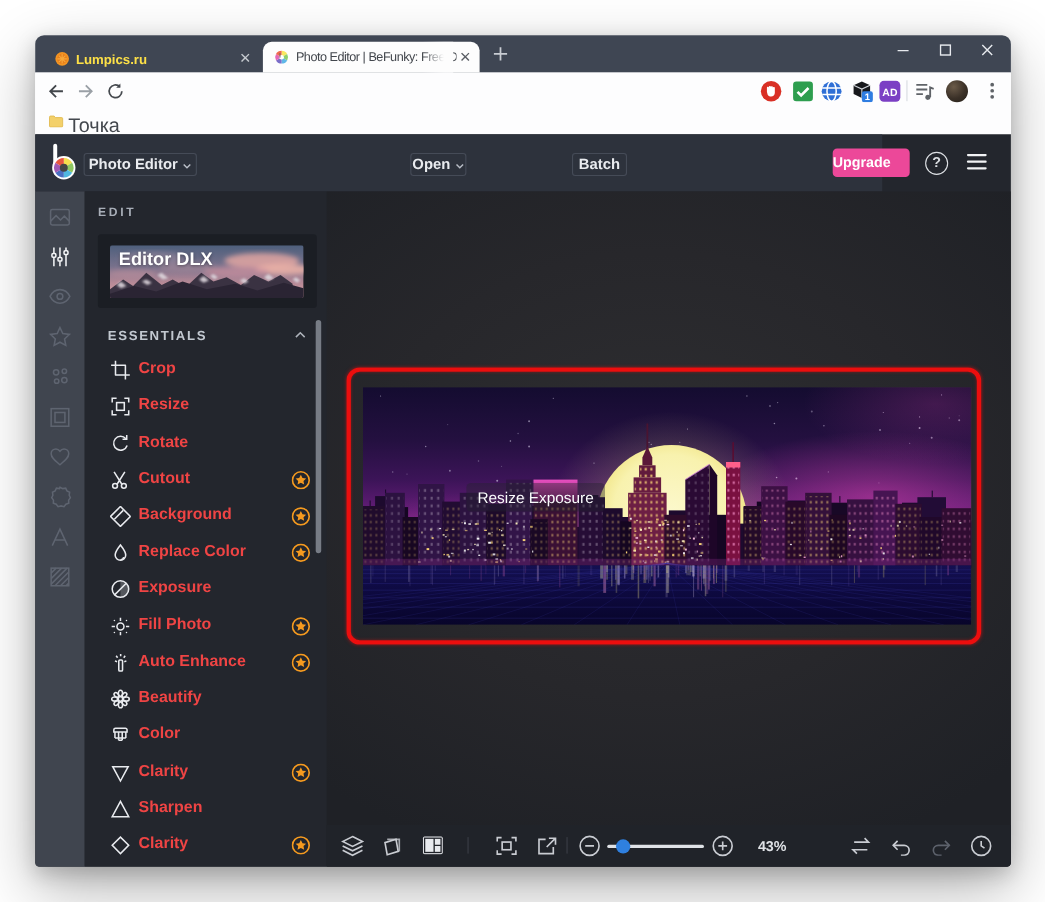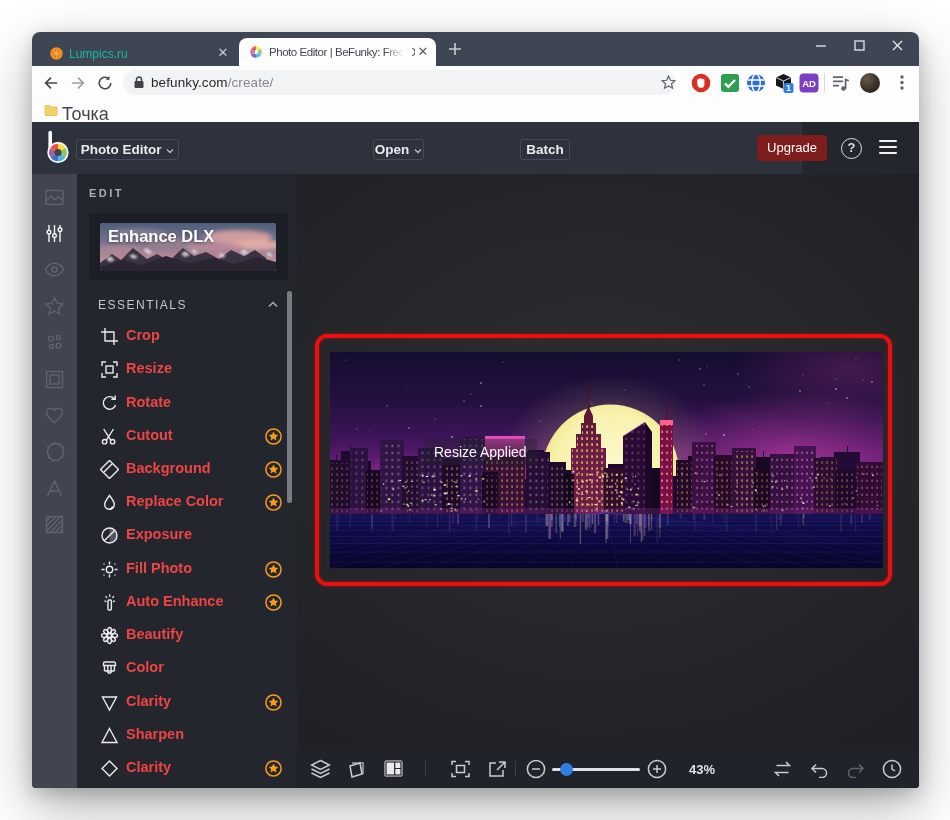--- a/index.html
+++ b/index.html
@@ -5,21 +5,21 @@
   * { margin:0; padding:0; box-sizing:border-box; }
   html,body { width:950px; height:820px; background:#fff; overflow:hidden;
     font-family:"Liberation Sans", sans-serif; }
   .abs { position:absolute; }
   #win { position:absolute; left:32px; top:32px; width:887px; height:756px;
     border-radius:8px 8px 4px 4px; background:#fff;
     box-shadow:0 20px 55px rgba(0,0,0,.30), 0 6px 18px rgba(0,0,0,.18); }
   
   #tabbar { position:absolute; left:0; top:0; width:887px; height:34px;
     background:#3f4653; border-radius:8px 8px 0 0; }
-  .tabtxt1 { position:absolute; left:37px; top:15px; font-size:12px; color:#14b8a6; }
+  .tabtxt1 { position:absolute; left:37px; top:15px; font-size:12px; color:#fde047;font-weight:bold; }
   .tabx { position:absolute; width:16px; height:16px; font-size:13px; color:#c6cacf;
     text-align:center; line-height:16px; }
   #activetab { position:absolute; left:207px; top:6px; width:197px; height:28px;
     background:#fdfdfd; border-radius:8px 8px 0 0; }
   #activetab .title { position:absolute; left:30px; top:7.5px; font-size:11.5px; letter-spacing:-0.45px; color:#43474d;
     white-space:nowrap; width:146px; overflow:hidden; }
   #activetab .fade { position:absolute; right:24px; top:0; width:28px; height:28px;
     background:linear-gradient(90deg, rgba(253,253,253,0), #fdfdfd 70%); }
   
   #toolbar { position:absolute; left:0; top:34px; width:887px; height:34px; background:#fdfdfe; }
@@ -28,37 +28,37 @@
   #url { position:absolute; left:28px; top:5px; font-size:13.5px; color:#26282c; letter-spacing:.1px;}
   
   #bookmarks { position:absolute; left:0; top:68px; width:887px; height:22px; background:#fdfdfe; }
   #bookmarks .label { position:absolute; left:30px; top:4px; font-size:18px; color:#44484e; }
   
   #editor { position:absolute; left:0; top:90px; width:887px; height:666px;
     background:#23262d; border-radius:0 0 4px 4px; overflow:hidden; }
   #topbar { position:absolute; left:0; top:0; width:770px; height:52px; background:#2d323c; }
   .tbbox { position:absolute; top:17px; height:21px; border:1px solid #454b57; border-radius:3px;
     color:#e9ebef; font-size:13.5px; font-weight:700; text-align:center; line-height:20px; }
-  #upgrade { position:absolute; left:725px; top:13px; width:70px; height:26px; background:#7f1d1d;
-    border-radius:4px; color:#fff; font-size:13px; font-weight:400; text-align:center; line-height:26px; }
+  #upgrade { position:absolute; left:725px; top:13px; width:70px; height:26px; background:#ec4899;
+    border-radius:4px; color:#fff; font-size:13px; font-weight:700; text-align:left; line-height:26px; }
   #help { position:absolute; left:809px; top:16px; width:21px; height:21px; border:1.6px solid #dcdfe3;
     border-radius:50%; color:#dcdfe3; font-size:13px; font-weight:700; text-align:center; line-height:18px; }
   .ham { position:absolute; left:847px; width:18px; height:2.4px; background:#f2f3f5; border-radius:1px; }
   
   #rail { position:absolute; left:0; top:52px; width:45px; height:614px; background:#40454f; }
   .ric { position:absolute; left:12px; width:21px; height:21px; }
   
   #panel { position:absolute; left:45px; top:52px; width:220px; height:614px; background:#23262d; }
   #edit-label { position:absolute; left:12px; top:13px; font-size:11px; font-weight:700;
     letter-spacing:2.5px; color:#a8aeb8; }
   #card { position:absolute; left:12px; top:39px; width:199px; height:67px; background:#1b1e24; border-radius:3px; }
   #card svg { position:absolute; left:11px; top:10px; border-radius:2px; }
   #card .t { position:absolute; left:19px; top:14px; font-size:16.5px; font-weight:700; color:#fff;
     text-shadow:0 1px 3px rgba(0,0,0,.4); }
-  #essentials { position:absolute; left:21px; top:124px; font-size:12px; font-weight:400;
+  #essentials { position:absolute; left:21px; top:124px; font-size:12px; font-weight:700;
     letter-spacing:1.5px; color:#c2c8d0; }
   .mi { position:absolute; left:0; width:220px; height:33px; }
   .mi .ic { position:absolute; left:23px; top:7px; width:19px; height:19px; }
   .mi .lb { position:absolute; left:49px; top:7px; font-size:14.5px; font-weight:700; color:#ef4444; }
   .star { position:absolute; left:188px; top:8px; width:17px; height:17px; }
   
   #canvas { position:absolute; left:265px; top:52px; width:622px; height:614px;
     background:radial-gradient(ellipse 75% 60% at 48% 42%, #2e2e31 0%, #27272b 55%, #1f2126 100%); }
   #redbox { position:absolute; left:18px; top:160px; width:577px; height:252px;
     border:4px solid #ec0e0e; border-radius:12px; box-shadow:0 0 3px rgba(236,14,14,.5), inset 0 0 3px rgba(236,14,14,.5); }
@@ -120,30 +120,20 @@
     <svg class="abs" style="left:11px; top:9px" width="16" height="16" viewBox="0 0 18 18">
       <path d="M16 9H3M9 3L3 9l6 6" fill="none" stroke="#43474c" stroke-width="1.9"></path>
     </svg>
     <svg class="abs" style="left:38px; top:9px" width="16" height="16" viewBox="0 0 18 18">
       <path d="M2 9h13M9 3l6 6-6 6" fill="none" stroke="#9aa0a6" stroke-width="1.9"></path>
     </svg>
     <svg class="abs" style="left:65px; top:9px" width="16" height="16" viewBox="0 0 18 18">
       <path d="M15.5 9a6.5 6.5 0 1 1-2-4.7" fill="none" stroke="#45494e" stroke-width="1.8"></path>
       <path d="M14 1v4.3h-4.3z" fill="#45494e"></path>
     </svg>
-    <div id="pill">
-      <svg class="abs" style="left:10px; top:6px" width="12" height="13" viewBox="0 0 12 13">
-        <rect x="1.5" y="5" width="9" height="7" rx="1" fill="#3f4347"></rect>
-        <path d="M3.5 5V3.5a2.5 2.5 0 0 1 5 0V5" fill="none" stroke="#3f4347" stroke-width="1.5"></path>
-      </svg>
-      <div id="url">befunky.com<span style="color:#83888d;">/create/</span></div>
-      <svg class="abs" style="left:537px; top:4px" width="17" height="17" viewBox="0 0 24 24">
-        <path d="M12 3l2.7 5.8 6.3.7-4.7 4.3 1.3 6.2-5.6-3.2-5.6 3.2 1.3-6.2L3 9.5l6.3-.7z" fill="none" stroke="#5f6368" stroke-width="1.7"></path>
-      </svg>
-    </div>
     
     <svg class="abs" style="left:659px; top:7px" width="20" height="20" viewBox="0 0 20 20">
       <circle cx="10" cy="10" r="9.3" fill="#d93025"></circle>
       <path d="M6.2 10.5V6.8c0-.5.4-.9.9-.9s.9.4.9.9V6c0-.5.4-.9.9-.9s.9.4.9.9v.4c0-.5.4-.9.9-.9s.9.4.9.9v.6c0-.5.4-.9.9-.9s.9.4.9.9v4.4c0 2-1.4 3.4-3.4 3.4-1.6 0-2.5-.7-3.2-1.9z" fill="#fff"></path>
     </svg>
     <svg class="abs" style="left:688px; top:7px" width="20" height="20" viewBox="0 0 20 20">
       <rect x="1" y="1" width="18" height="18" rx="3" fill="#2e9e4f"></rect>
       <path d="M5 10.5l3.3 3.3L15 7" fill="none" stroke="#fff" stroke-width="2.4"></path>
     </svg>
     <svg class="abs" style="left:714px; top:7px" width="20" height="20" viewBox="0 0 20 20">
@@ -295,21 +285,21 @@
               <path d="M43 27l4-2 6 5-5 1z"></path>
             <path d="M81 31l4-3 5 4-5 2z"></path>
               <path d="M91 28l3-2 4 3-3 2z"></path>
             <path d="M140 29l4-3 5 4-5 2z"></path>
               <path d="M118 32l4-2 4 3-4 2z"></path>
             <path d="M166 31l3-2 4 3-3 2z"></path>
               <path d="M6 36l4-3 5 4-5 2z"></path>
           </g>
           <path d="M0 44l22-7 20 5 24-9 22 7 26-5 20 6 24-7 18 5v9H0z" fill="#2a2433"></path>
         </svg>
-        <div class="t">Enhance DLX</div>
+        <div class="t">Editor DLX</div>
       </div>
       <div id="essentials">ESSENTIALS</div>
       <svg class="abs" style="left:191px; top:127px" width="10" height="7" viewBox="0 0 10 7">
         <path d="M1 5.5L5 1.5l4 4" fill="none" stroke="#aeb3bb" stroke-width="1.4"></path>
       </svg>
       <div id="menu">
           <div class="mi" style="top:146.0px">
             <svg class="ic" viewBox="0 0 19 19" fill="none" stroke="#e9ebef" stroke-width="1.4">
               <path d="M5 1v13h13M1 5h13v13" stroke-linejoin="round"></path>
             </svg>
@@ -948,21 +938,21 @@
             <line x1="276" y1="160" x2="384" y2="216" stroke="#5252d8" stroke-width=".6" opacity=".17"></line>
             <line x1="276" y1="160" x2="432" y2="216" stroke="#5252d8" stroke-width=".6" opacity=".17"></line>
             <line x1="276" y1="160" x2="480" y2="216" stroke="#5252d8" stroke-width=".6" opacity=".17"></line>
             <line x1="276" y1="160" x2="528" y2="216" stroke="#5252d8" stroke-width=".6" opacity=".17"></line>
             <line x1="276" y1="160" x2="576" y2="216" stroke="#5252d8" stroke-width=".6" opacity=".17"></line>
             <line x1="276" y1="160" x2="624" y2="216" stroke="#5252d8" stroke-width=".6" opacity=".17"></line>
             <line x1="276" y1="160" x2="672" y2="216" stroke="#5252d8" stroke-width=".6" opacity=".17"></line>
             <line x1="276" y1="160" x2="720" y2="216" stroke="#5252d8" stroke-width=".6" opacity=".17"></line>
             <line x1="276" y1="160" x2="768" y2="216" stroke="#5252d8" stroke-width=".6" opacity=".17"></line>
           </svg></div>
-      <div id="toast">Resize Applied</div>
+      <div id="toast">Resize Exposure</div>
       <div id="bottombar">
           <svg class="abs" style="left:13px; top:9px" width="21" height="20" viewBox="0 0 21 20" fill="none" stroke="#c9ccd2" stroke-width="1.5">
             <path d="M10.5 1.5L19.5 6l-9 4.5L1.5 6z"></path>
             <path d="M1.5 10l9 4.5 9-4.5"></path>
             <path d="M1.5 14l9 4.5 9-4.5"></path>
           </svg>
           <svg class="abs" style="left:49px; top:9px" width="21" height="20" viewBox="0 0 21 20" fill="none" stroke="#c9ccd2" stroke-width="1.5">
             <path d="M6 4h11v11" opacity=".8"></path>
             <path d="M4 7l10-3 2 11-10 3z"></path>
           </svg>

